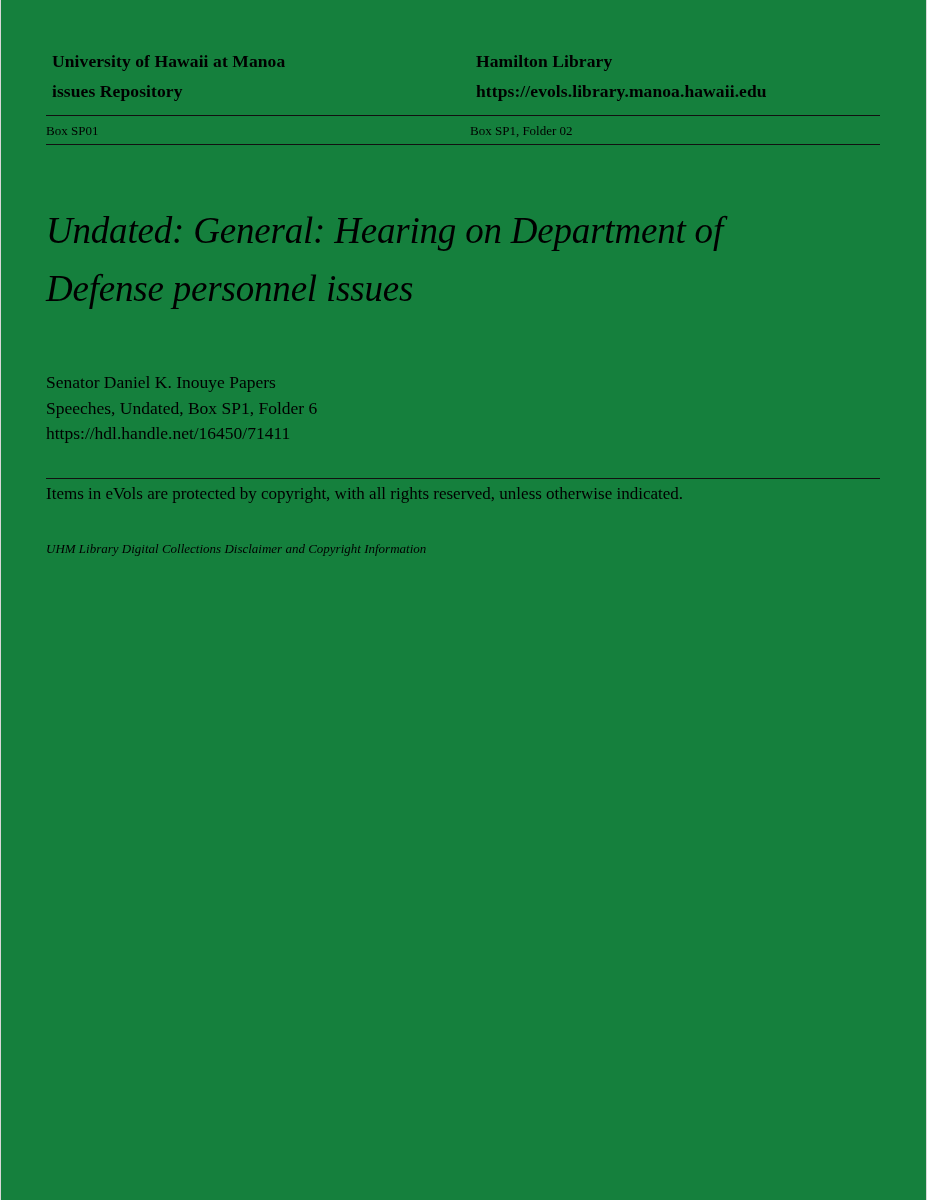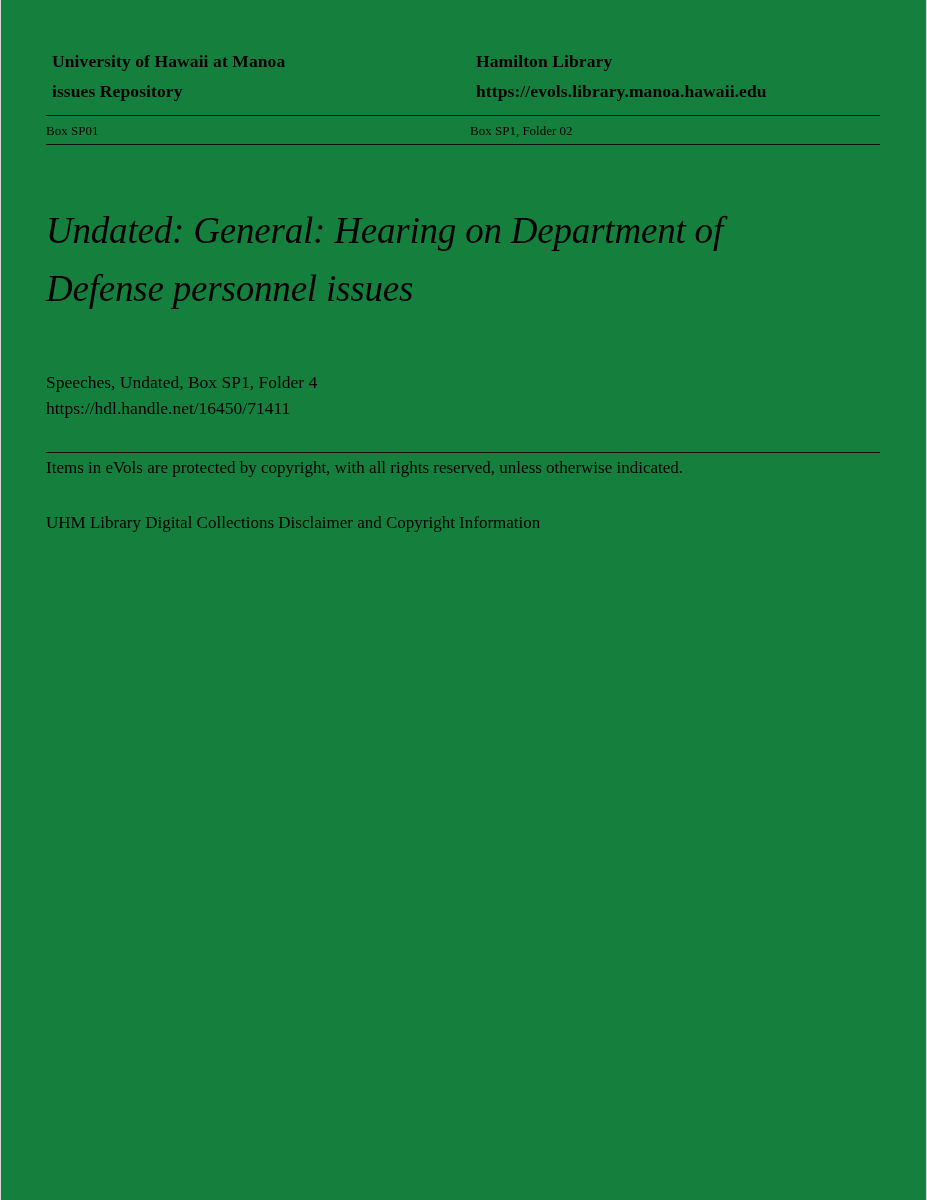--- a/index.html
+++ b/index.html
@@ -117,22 +117,23 @@
   .rule-mid { margin-top: 31px; }
 
   .rights {
     margin-top: 2px;
     font-size: 17px;
     line-height: 26px;
   }
 
   .disclaimer {
     margin-top: 29px;
-    font-size: 17px;
+    font-size: 13px;
     line-height: 26px;
+    font-style: italic;
   }
 </style>
 </head>
 <body>
 
 <div class="page">
   <div class="content">
 
     <div class="header">
       <div class="header-row header-line1">
@@ -150,21 +151,22 @@
         <div class="col-left">Box SP01</div>
         <div class="col-right">Box SP1, Folder 02</div>
       </div>
 
       <hr class="rule">
     </div>
 
     <h1 class="title">Undated: General: Hearing on Department of Defense personnel issues</h1>
 
     <div class="citation">
-      <div>Speeches, Undated, Box SP1, Folder 4</div>
+      <div>Senator Daniel K. Inouye Papers</div>
+      <div>Speeches, Undated, Box SP1, Folder 6</div>
       <div>https://hdl.handle.net/16450/71411</div>
     </div>
 
     <hr class="rule rule-mid">
 
     <div class="rights">Items in eVols are protected by copyright, with all rights reserved, unless otherwise indicated.</div>
 
     <div class="disclaimer">UHM Library Digital Collections Disclaimer and Copyright Information</div>
 
   </div>

